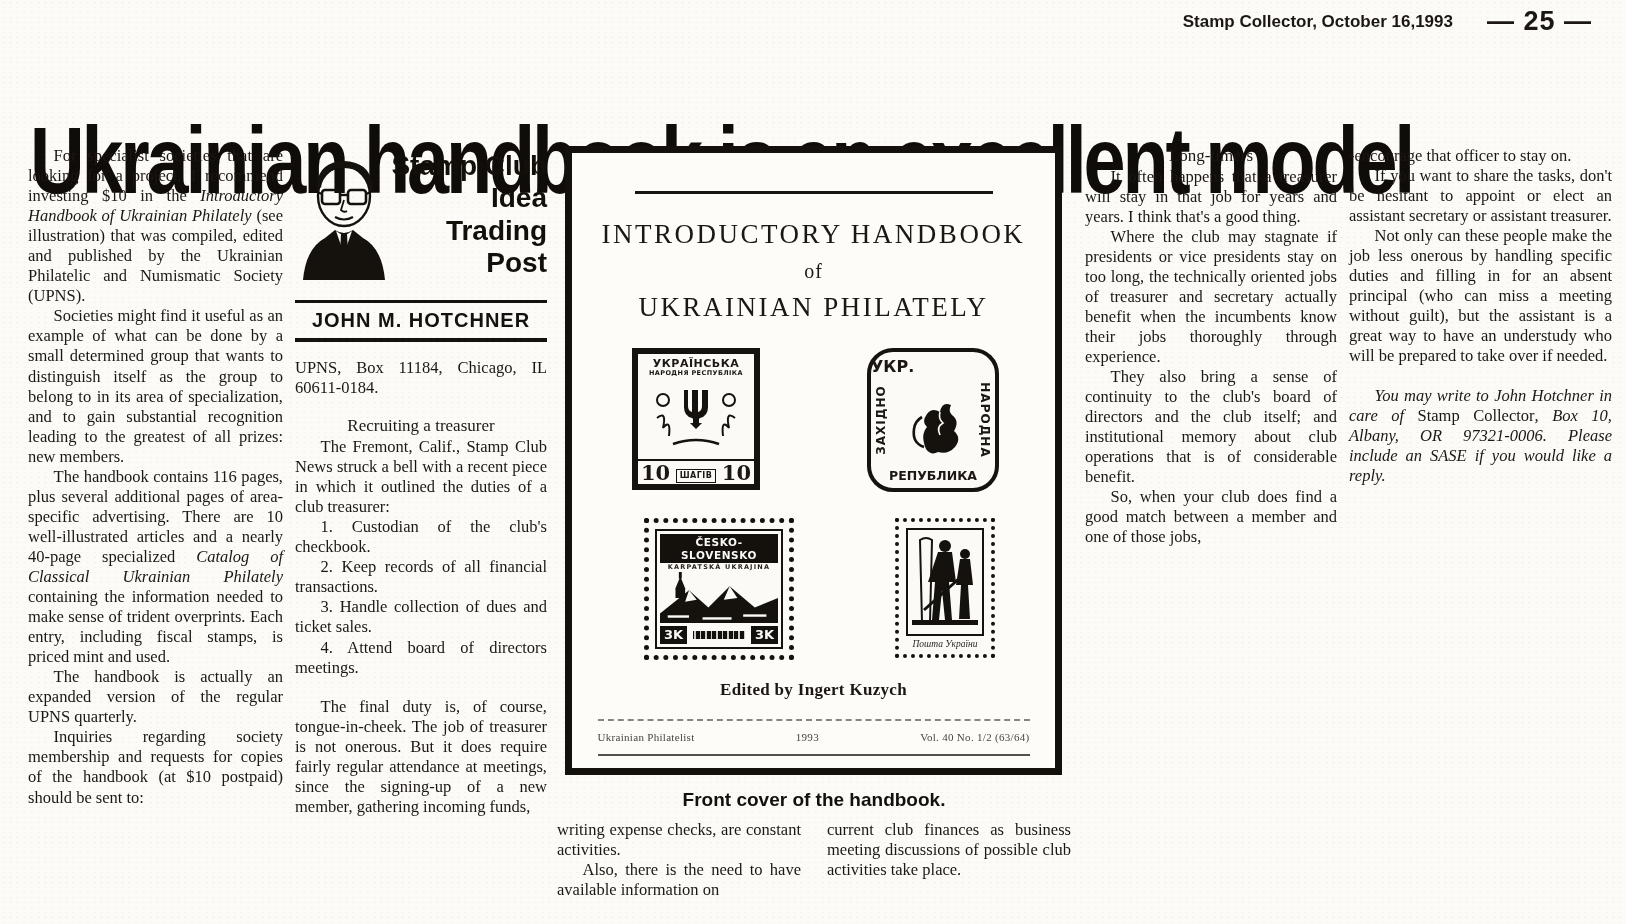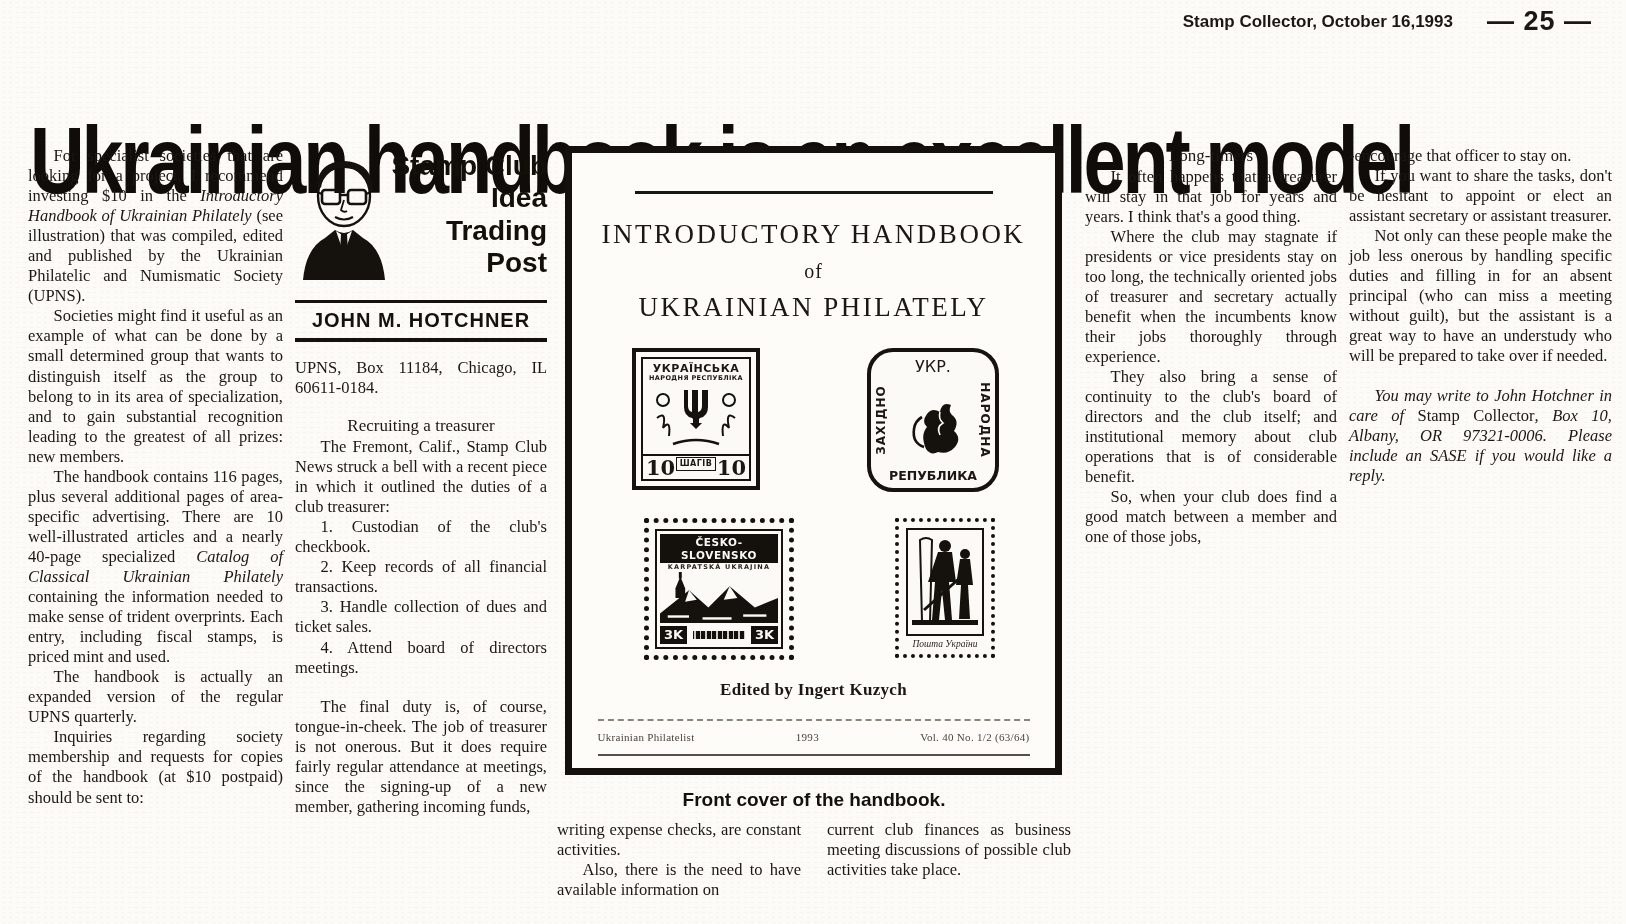--- a/index.html
+++ b/index.html
@@ -72,31 +72,31 @@
     text-align:center;font-size:27px;letter-spacing:2.5px;color:#1b1712;
     font-family:"Liberation Serif",serif;
   }
   .cover-t1{margin-top:24px;}
   .cover-t2{text-align:center;font-size:20px;margin-top:8px;letter-spacing:1px;}
   .cover-t3{margin-top:8px;}
   .stamprow1{margin-top:24px;padding:0 36px 0 40px;display:flex;justify-content:space-between;align-items:flex-start;}
   .stamprow2{margin-top:26px;padding:0 40px 0 52px;display:flex;justify-content:space-between;align-items:flex-start;}
   .stamp-font{font-family:"DejaVu Sans",sans-serif;}
   
-  .st-tl{box-sizing:border-box;width:128px;height:142px;border:4px solid #16130e;padding:5px;background:#fbfaf6;}
+  .st-tl{box-sizing:border-box;width:128px;height:142px;border:4px solid #16130e;background:#fbfaf6;}
   .st-tl-in{box-sizing:border-box;border:2px solid #16130e;height:100%;display:flex;flex-direction:column;}
   .st-tl-l1{text-align:center;font-weight:bold;font-size:11px;letter-spacing:0.5px;margin-top:3px;}
   .st-tl-l2{text-align:center;font-weight:bold;font-size:6.5px;letter-spacing:0.4px;}
   .st-tl-art{flex:1;display:flex;align-items:center;justify-content:center;}
-  .st-tl-val{border-top:2px solid #16130e;display:flex;align-items:flex-start;justify-content:space-between;padding:1px 3px;}
+  .st-tl-val{border-top:2px solid #16130e;display:flex;align-items:flex-end;justify-content:space-between;padding:1px 3px;}
   .st-tl-val .num{font-weight:800;font-size:21px;line-height:1;font-family:"DejaVu Serif",serif;}
   .st-tl-val .unit{border:1.5px solid #16130e;font-size:8px;font-weight:bold;padding:1px 3px;letter-spacing:0.5px;}
   
   .st-tr{box-sizing:border-box;position:relative;width:132px;height:144px;border:4px solid #16130e;border-radius:26px;background:#fbfaf6;}
-  .st-tr .t{position:absolute;top:5px;left:0;right:0;text-align:center;font-weight:normal;font-size:16px;}
+  .st-tr .t{position:absolute;top:5px;left:0;right:0;font-weight:bold;font-size:16px;}
   .st-tr .b{position:absolute;bottom:5px;left:0;right:0;text-align:center;font-weight:bold;font-size:12.5px;}
   .st-tr .l,.st-tr .r{position:absolute;top:50%;font-weight:bold;font-size:12px;letter-spacing:1px;}
   .st-tr .l{left:3px;writing-mode:vertical-rl;transform:translateY(-50%) rotate(180deg);}
   .st-tr .r{right:3px;writing-mode:vertical-rl;transform:translateY(-50%);}
   .st-tr .art{position:absolute;left:50%;top:50%;transform:translate(-50%,-50%);}
   
   .st-bl{box-sizing:border-box;width:150px;height:142px;border:5px dotted #16130e;background:#fbfaf6;padding:6px;}
   .st-bl-in{box-sizing:border-box;border:2px solid #16130e;height:100%;padding:3px;display:flex;flex-direction:column;}
   .st-bl-banner{background:#14110d;color:#fbfaf6;text-align:center;font-weight:bold;font-size:10.5px;letter-spacing:0.6px;padding:2px 0;}
   .st-bl-sub{text-align:center;font-size:6.5px;letter-spacing:1.2px;font-weight:bold;color:#2a251e;margin-top:1px;}

